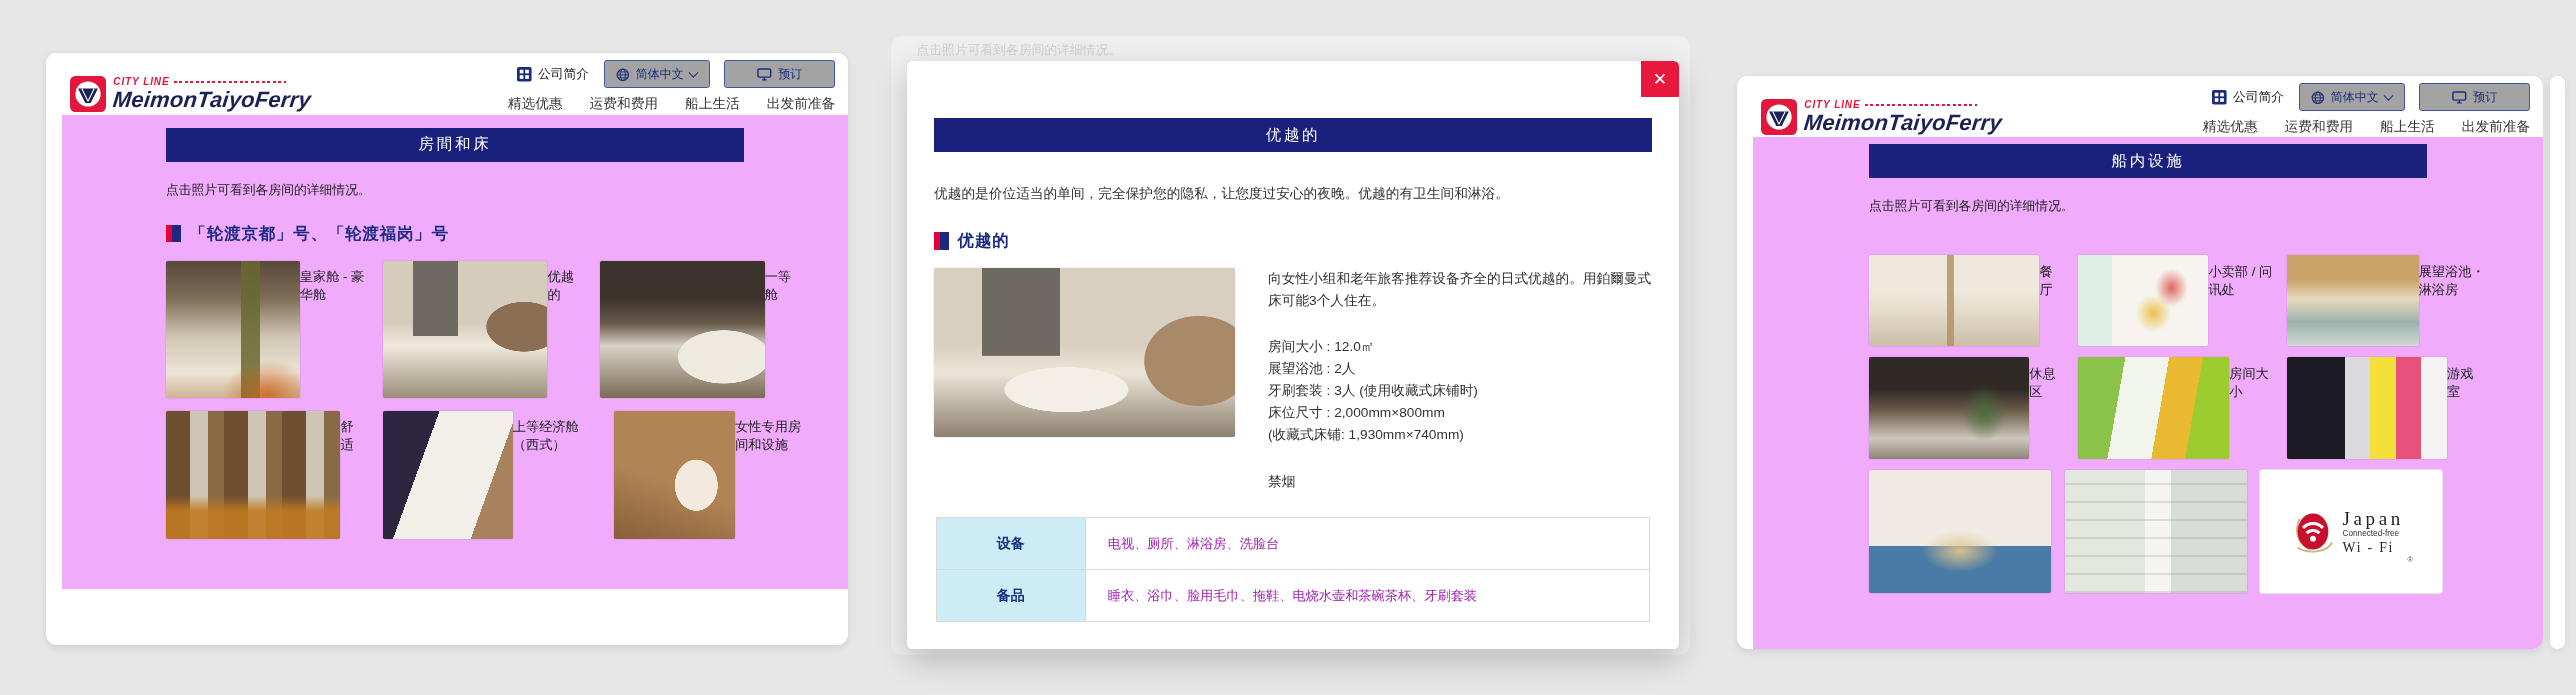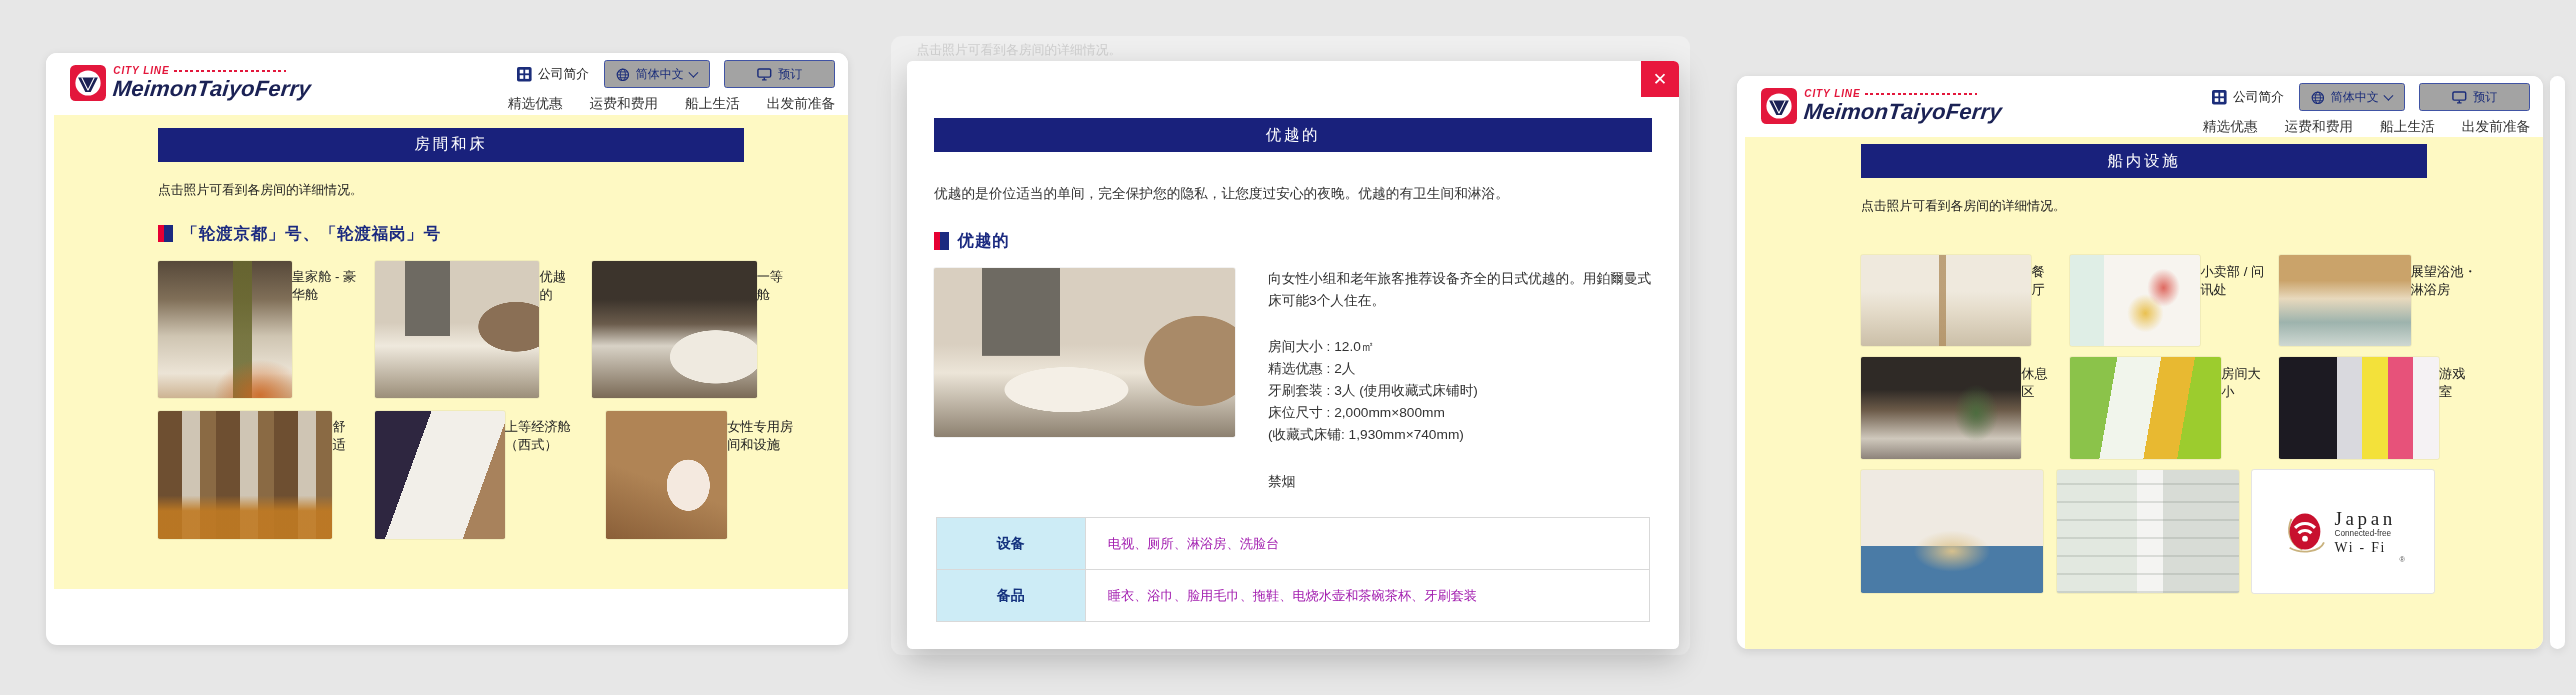--- a/index.html
+++ b/index.html
@@ -7,37 +7,37 @@
   .stage{position:absolute;inset:0;}
 
   
   .win{position:absolute;background:#fff;border-radius:11px;box-shadow:0 2.7px 9px rgba(0,0,0,.10);overflow:hidden;}
   #win-left{left:46px;top:53px;width:802px;height:592px;}
   #win-right{left:1737px;top:76px;width:806px;height:573px;}
   #edge-strip{position:absolute;left:2550px;top:76px;width:14.6px;height:573px;background:#fff;border-radius:7.3px;box-shadow:0 2.7px 9px rgba(0,0,0,.08);}
 
   
   .site-header{position:relative;height:62px;background:#fff;}
-  .logo{position:absolute;left:24px;top:12px;display:flex;align-items:center;gap:7.3px;}
+  .logo{position:absolute;left:24px;top:23px;display:flex;align-items:center;gap:7.3px;}
   .logo-txt{display:flex;flex-direction:column;line-height:1;}
   .cityline-row{display:flex;align-items:center;gap:4.6px;width:173px;}
   .cityline{font-size:10px;font-weight:bold;font-style:italic;color:#E3173C;letter-spacing:0.9px;white-space:nowrap;}
   .squiggle{flex:1;height:1.8px;background:repeating-linear-gradient(90deg,#E3173C 0 2.7px,transparent 2.7px 5.5px);}
   .brandname{font-size:22px;font-weight:900;font-style:italic;color:#1B2255;letter-spacing:0.2px;transform:skewX(-6deg);margin-top:1.8px;white-space:nowrap;}
   .hdr-right{position:absolute;right:12.8px;top:7.3px;display:flex;flex-direction:column;align-items:flex-end;gap:6.4px;}
   .hdr-row1{display:flex;align-items:center;gap:14.6px;}
   .hdr-company{display:flex;align-items:center;gap:6.4px;font-size:12.8px;color:#222;cursor:pointer;}
   .hdr-btn{display:flex;align-items:center;gap:6.4px;border:0.9px solid #4053A4;border-radius:2.7px;background:#a3a3a3;padding:4.6px 11px;font-size:12px;color:#1B2D7A;cursor:pointer;}
   .hdr-btn.book{min-width:87px;justify-content:center;}
   .chev{width:6.4px;height:6.4px;border-left:1.6px solid #1B2D7A;border-bottom:1.6px solid #1B2D7A;transform:rotate(-45deg);margin-top:-2.7px;}
   .hdr-nav{display:flex;gap:27px;font-size:13.7px;color:#333;font-weight:500;}
   .hdr-nav span{cursor:pointer;white-space:nowrap;}
 
   
-  .content{position:absolute;left:8px;right:0;background:#fef9c3;}
+  .content{position:absolute;left:16px;right:0;background:#f0abfc;}
   #win-left .content{top:62px;height:474px;padding:0 104px;box-sizing:border-box;}
   #win-right .content{top:61px;bottom:0;padding:0 116px;box-sizing:border-box;}
   .titlebar{height:34px;background:#19217C;color:#fff;font-size:15.5px;letter-spacing:2.7px;display:flex;align-items:center;justify-content:center;font-weight:500;}
   #win-left .titlebar{margin-top:12.8px;}
   #win-right .titlebar{margin-top:7.3px;}
   .hint{font-size:12.8px;color:#222;margin-top:20px;}
   .sec-head{display:flex;align-items:center;gap:9px;margin-top:24px;}
   .sec-bullet{width:14.6px;height:17.3px;background:linear-gradient(90deg,#E60033 0 38%,#1B2A80 38% 100%);flex:0 0 auto;}
   .sec-title{font-size:16.4px;font-weight:bold;color:#1B2A80;letter-spacing:0.9px;}
 
@@ -220,21 +220,21 @@
       <div class="sec-head modal-sec">
         <span class="sec-bullet"></span>
         <span class="sec-title">优越的</span>
       </div>
       <div class="figure-row">
         <div class="ph p-modalroom modal-photo"></div>
         <div class="fig-text">
           <p class="fig-desc">向女性小组和老年旅客推荐设备齐全的日式优越的。用鉑爾曼式床可能3个人住在。</p>
           <div class="specs">
             <div>房间大小 : 12.0㎡</div>
-            <div>精选优惠 : 2人</div>
+            <div>展望浴池 : 2人</div>
             <div>牙刷套装 : 3人 (使用收藏式床铺时)</div>
             <div>床位尺寸 : 2,000mm×800mm</div>
             <div>(收藏式床铺: 1,930mm×740mm)</div>
           </div>
           <div class="no-smoking">禁烟</div>
         </div>
       </div>
       <div class="spec-table">
         <div class="spec-row">
           <div class="spec-label">设备</div>

